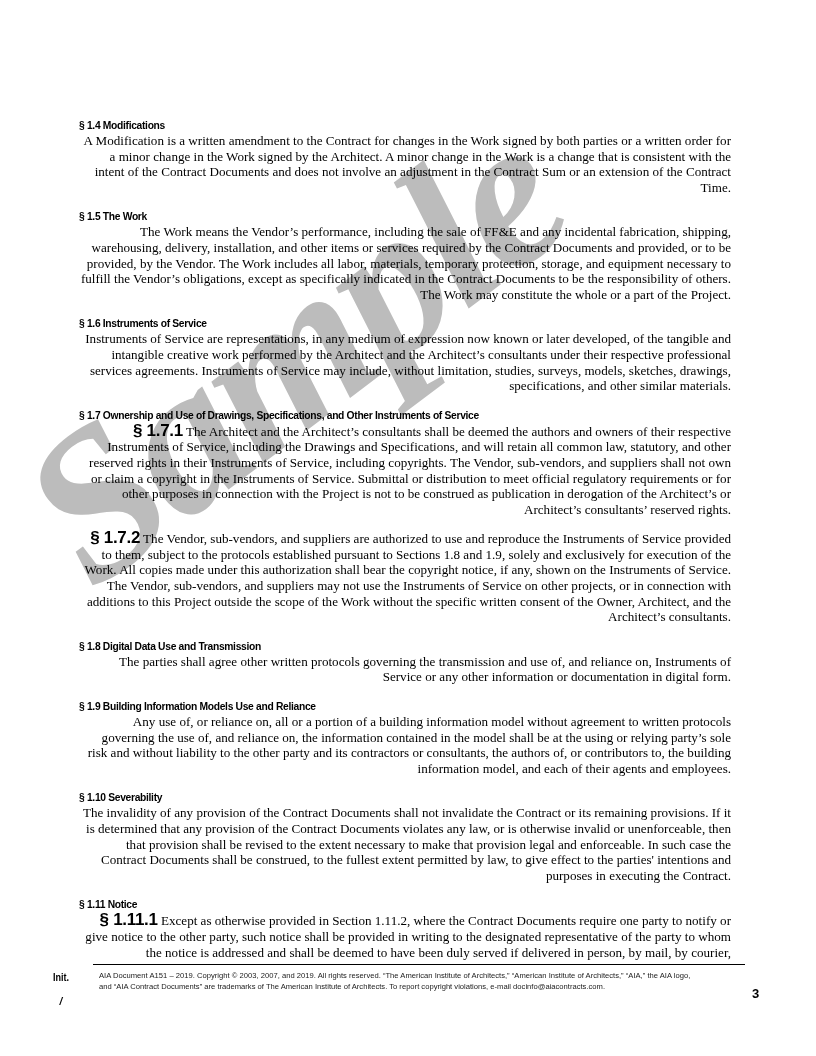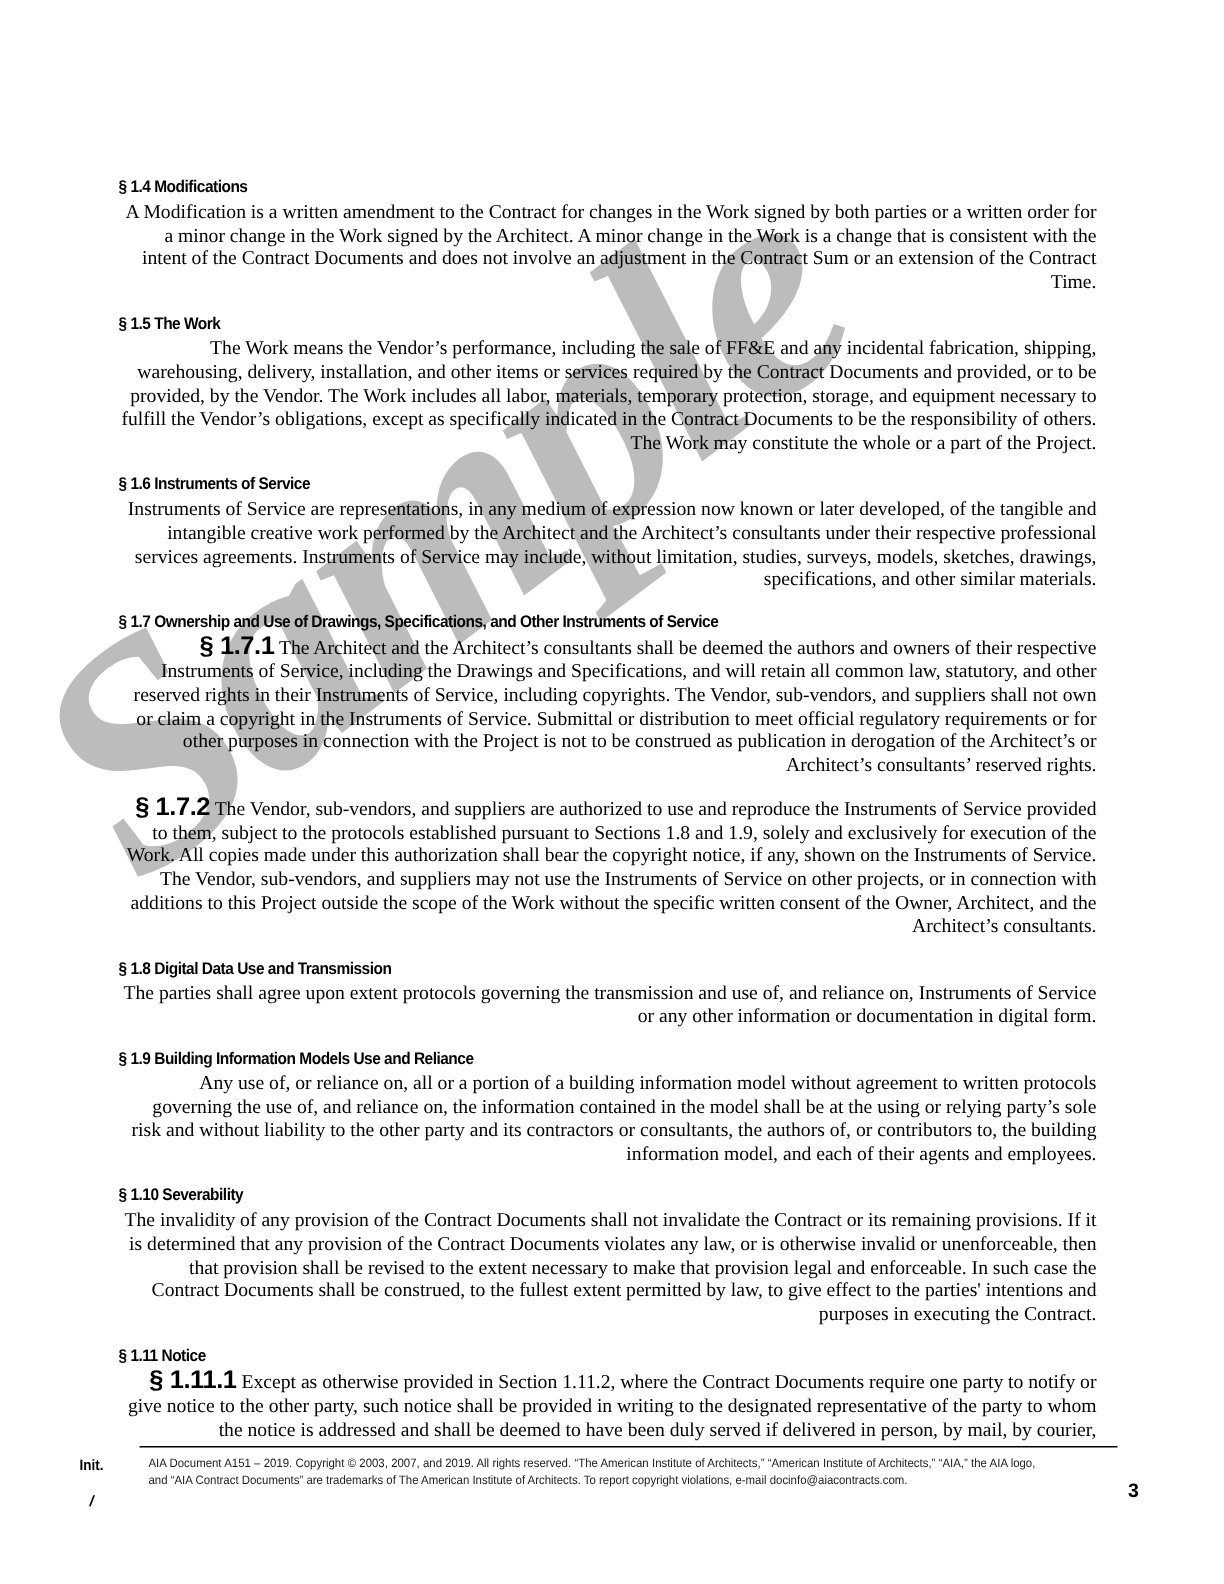--- a/index.html
+++ b/index.html
@@ -179,21 +179,21 @@
     </div>
 
     <div class="section">
       <h2 class="sec-head">§ 1.7 Ownership and Use of Drawings, Specifications, and Other Instruments of Service</h2>
       <p class="body-text"><span class="sub-num">§ 1.7.1</span><span> The Architect and the Architect’s consultants shall be deemed the authors and owners of their respective Instruments of Service, including the Drawings and Specifications, and will retain all common law, statutory, and other reserved rights in their Instruments of Service, including copyrights. The Vendor, sub-vendors, and suppliers shall not own or claim a copyright in the Instruments of Service. Submittal or distribution to meet official regulatory requirements or for other purposes in connection with the Project is not to be construed as publication in derogation of the Architect’s or Architect’s consultants’ reserved rights.</span></p>
       <p class="body-text"><span class="sub-num">§ 1.7.2</span><span> The Vendor, sub-vendors, and suppliers are authorized to use and reproduce the Instruments of Service provided to them, subject to the protocols established pursuant to Sections 1.8 and 1.9, solely and exclusively for execution of the Work. All copies made under this authorization shall bear the copyright notice, if any, shown on the Instruments of Service. The Vendor, sub-vendors, and suppliers may not use the Instruments of Service on other projects, or in connection with additions to this Project outside the scope of the Work without the specific written consent of the Owner, Architect, and the Architect’s consultants.</span></p>
     </div>
 
     <div class="section">
       <h2 class="sec-head">§ 1.8 Digital Data Use and Transmission</h2>
-      <p class="body-text">The parties shall agree upon extent protocols governing the transmission and use of, and reliance on, Instruments of Service or any other information or documentation in digital form.</p>
+      <p class="body-text">The parties shall agree other written protocols governing the transmission and use of, and reliance on, Instruments of Service or any other information or documentation in digital form.</p>
     </div>
 
     <div class="section">
       <h2 class="sec-head">§ 1.9 Building Information Models Use and Reliance</h2>
       <p class="body-text">Any use of, or reliance on, all or a portion of a building information model without agreement to written protocols governing the use of, and reliance on, the information contained in the model shall be at the using or relying party’s sole risk and without liability to the other party and its contractors or consultants, the authors of, or contributors to, the building information model, and each of their agents and employees.</p>
     </div>
 
     <div class="section">
       <h2 class="sec-head">§ 1.10 Severability</h2>
       <p class="body-text">The invalidity of any provision of the Contract Documents shall not invalidate the Contract or its remaining provisions. If it is determined that any provision of the Contract Documents violates any law, or is otherwise invalid or unenforceable, then that provision shall be revised to the extent necessary to make that provision legal and enforceable. In such case the Contract Documents shall be construed, to the fullest extent permitted by law, to give effect to the parties' intentions and purposes in executing the Contract.</p>

